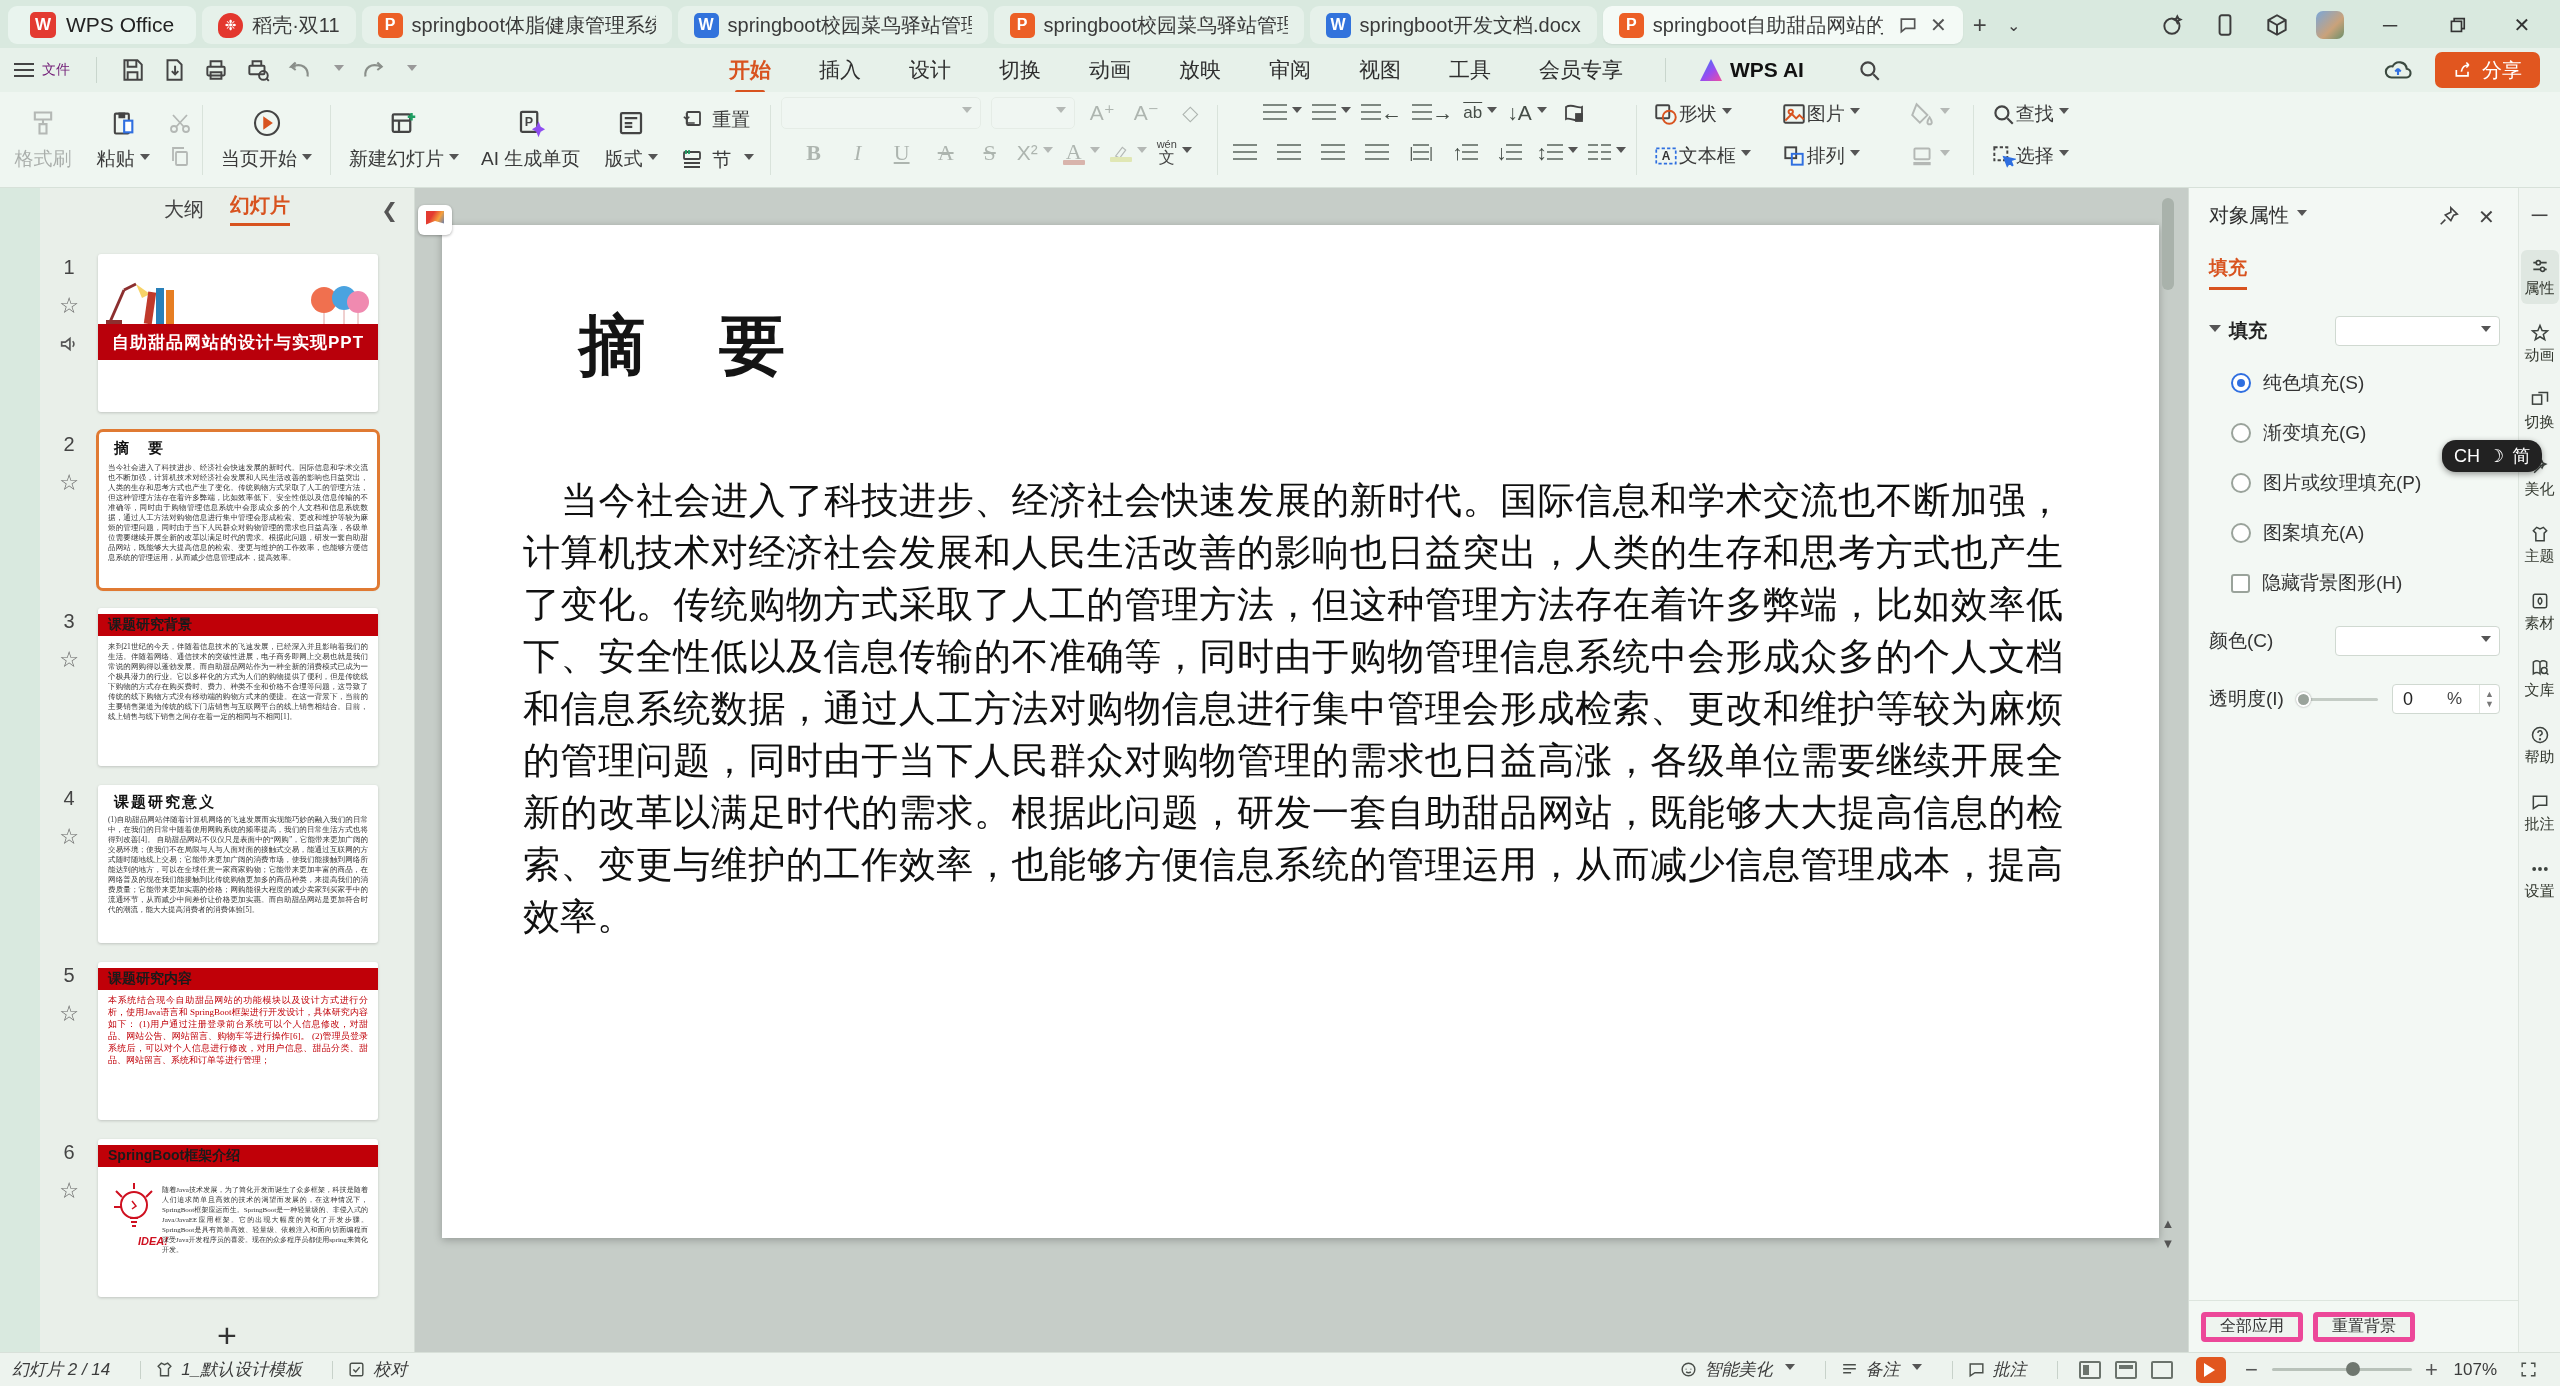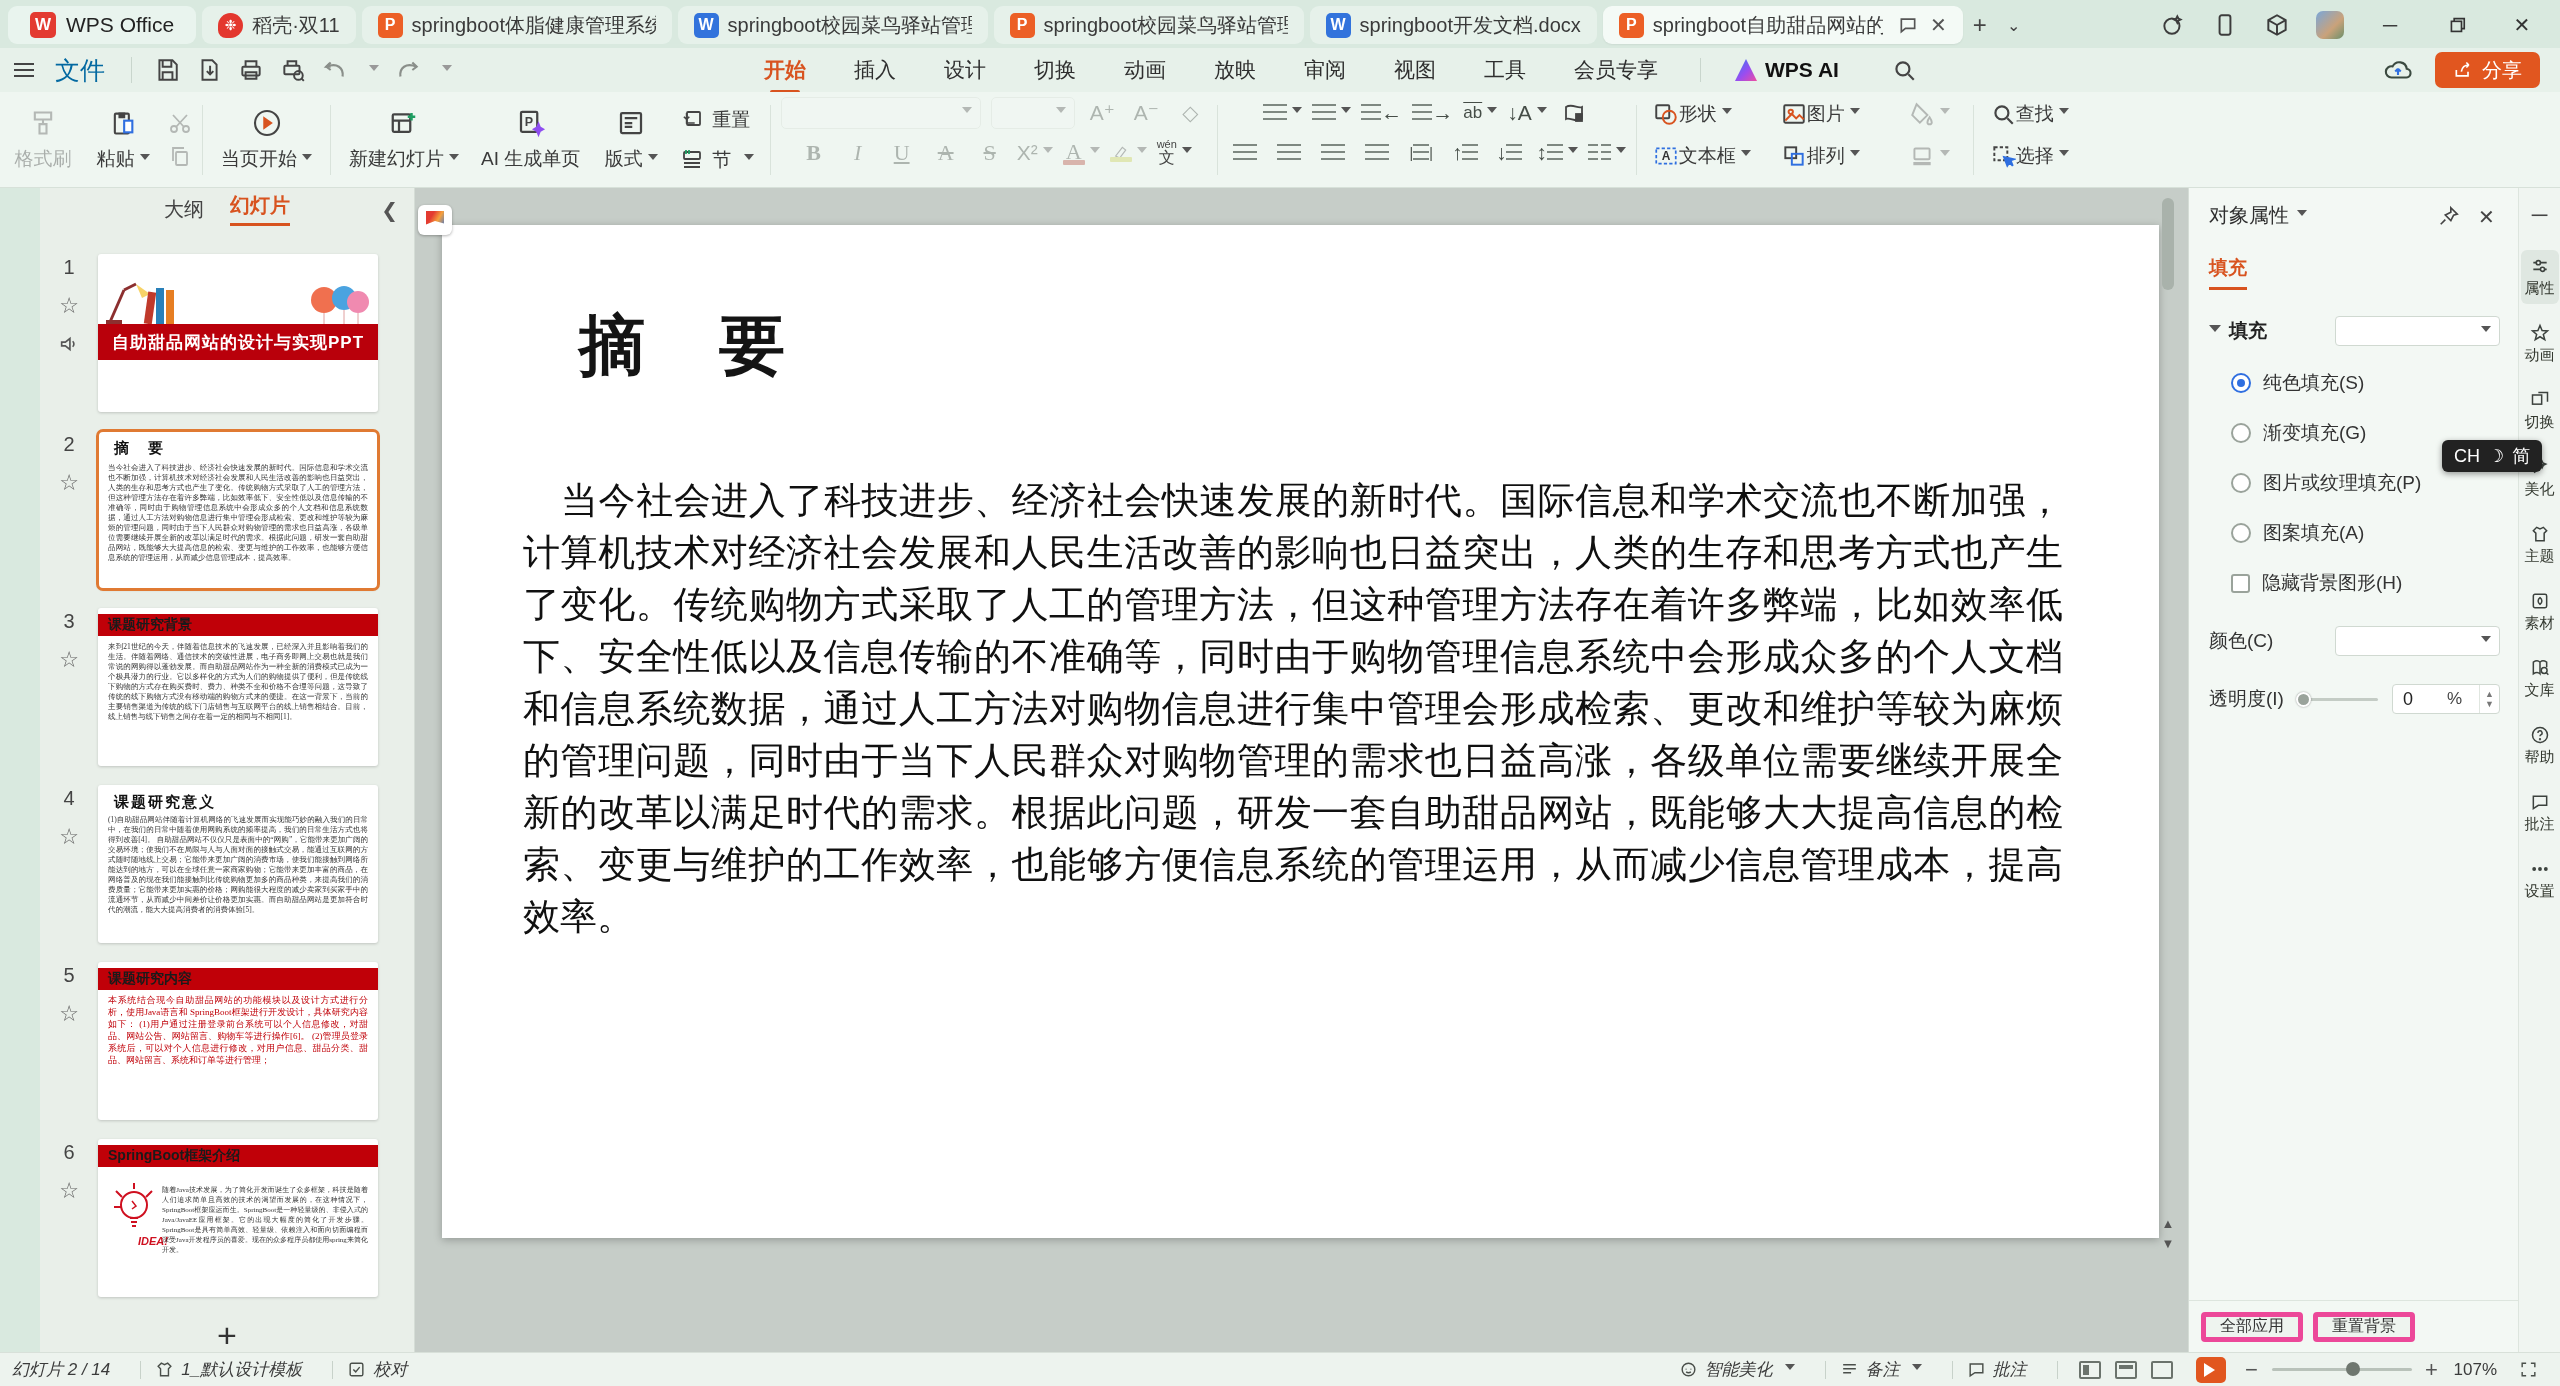--- a/index.html
+++ b/index.html
@@ -21,21 +21,21 @@
   .tab-tools { display:flex; align-items:center; gap:12px; margin-left:6px; color:#555; }
   .newtab-btn,.tablist-btn { width:34px; height:34px; margin-bottom:6px; display:flex; align-items:center; justify-content:center; font-size:24px; color:#444; border-radius:6px; }
   .tb-spacer { flex:1; }
   .tb-right { display:flex; align-items:center; gap:26px; margin:0 10px 8px 0; }
   .tb-ic { width:26px; height:26px; color:#3c3c3c; }
   .avatar { width:28px; height:28px; border-radius:7px; background:linear-gradient(135deg,#7aa7d9,#caa27a 60%,#6a8f6a); }
   .win-btn { width:40px; height:30px; display:flex; align-items:center; justify-content:center; color:#333; font-size:20px; }
 
   
   .menubar { position:absolute; left:0; top:48px; width:2560px; height:44px; background:#e7f1ea; display:flex; align-items:center; padding:0 14px; }
-  .file-group { display:flex; align-items:center; gap:21px; font-size:25px; color:#0369a1; }
+  .file-group { display:flex; align-items:center; gap:8px; font-size:14px; color:#701a75; }
   .burger { display:inline-block; width:20px; height:14px; border-top:2px solid #444; border-bottom:2px solid #444; position:relative; }
   .burger::after { content:""; position:absolute; left:0; top:4px; width:20px; height:2px; background:#444; }
   .qbar { display:flex; align-items:center; gap:16px; margin-left:26px; padding-left:22px; border-left:1px solid #c9d6cd; }
   .qicon { width:26px; height:26px; color:#444; }
   .qcaret { margin-left:-8px; }
   .menus { display:flex; align-items:center; gap:44px; margin-left:310px; font-size:21px; color:#2f2f2f; }
   .menu-item { position:relative; padding:6px 2px; cursor:default; }
   .menu-item.active { color:#d8531f; font-weight:bold; }
   .menu-item.active::after { content:""; position:absolute; left:50%; transform:translateX(-50%); bottom:-4px; width:30px; height:4px; border-radius:2px; background:#d8531f; }
   .wpsai { display:flex; align-items:center; gap:8px; margin-left:40px; padding-left:34px; border-left:1px solid #c9d6cd; font-size:21px; font-weight:bold; color:#111; }
@@ -156,21 +156,21 @@
   .view-ic.v1::after { content:""; position:absolute; left:2px; top:2px; width:6px; height:10px; background:#6b736c; }
   .view-ic.v2::after { content:""; position:absolute; left:2px; top:2px; width:14px; height:4px; background:#6b736c; }
   .play-btn { width:30px; height:26px; border-radius:5px; background:#e1561f; display:flex; align-items:center; justify-content:center; margin:0 16px; }
   .play-btn span { width:0; height:0; border:7px solid transparent; border-left:11px solid #fff; margin-left:5px; }
   .zoom-track { position:relative; width:140px; height:3px; background:#b9c2ba; border-radius:2px; margin:0 10px; }
   .zoom-knob { position:absolute; left:74px; top:-6px; width:14px; height:14px; border-radius:50%; background:#6f776f; }
   .zoom-pm { font-size:22px; color:#555; width:20px; text-align:center; }
   .zoom-val { margin:0 12px; }
 
   
-  .ime-tip { position:absolute; left:2442px; top:440px; height:32px; padding:0 12px; background:#222; color:#fff; border-radius:6px; display:flex; align-items:center; gap:8px; font-size:18px; box-shadow:0 2px 6px rgba(0,0,0,.4); z-index:50; }
+  .ime-tip { position:absolute; left:2442px; top:440px; height:32px; padding:0 12px; background:#222; color:#fff; border-radius:14px; display:flex; align-items:center; gap:8px; font-size:18px; box-shadow:0 2px 6px rgba(0,0,0,.4); z-index:50; }
 
   svg { display:block; }
 </style>
 </head>
 <body>
 
 <div class="app">
 
   <div class="titlebar">
     <div class="home-tab">

